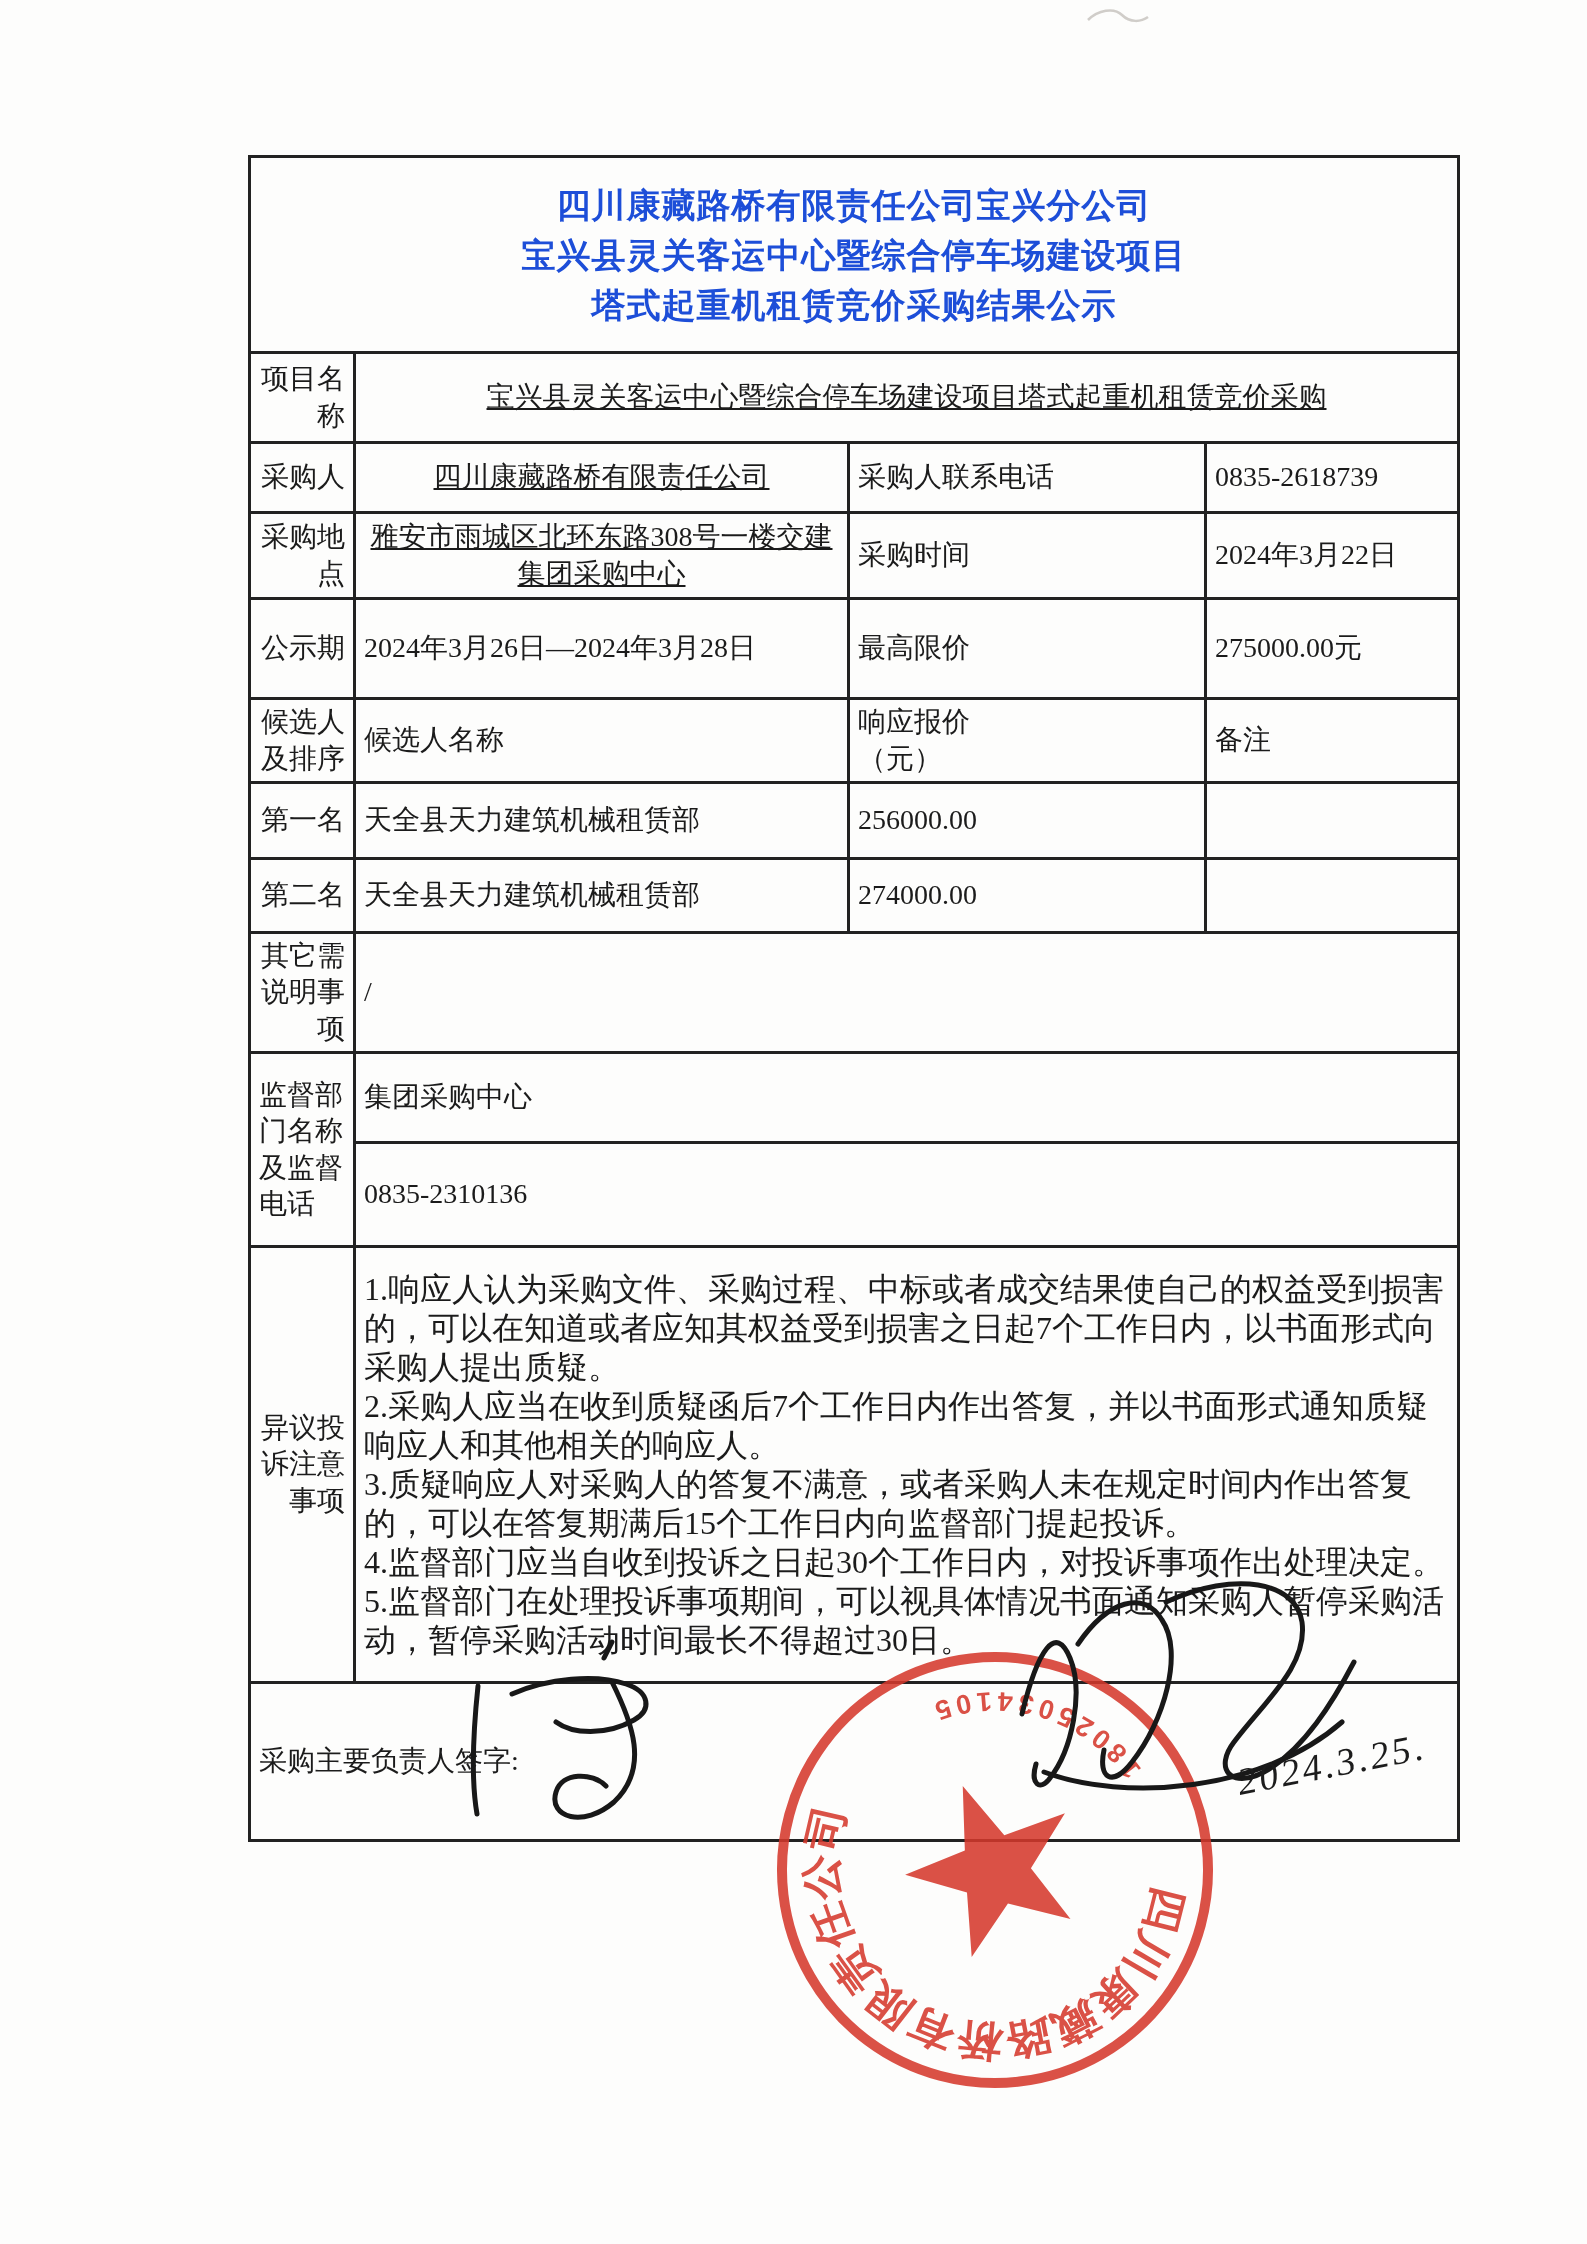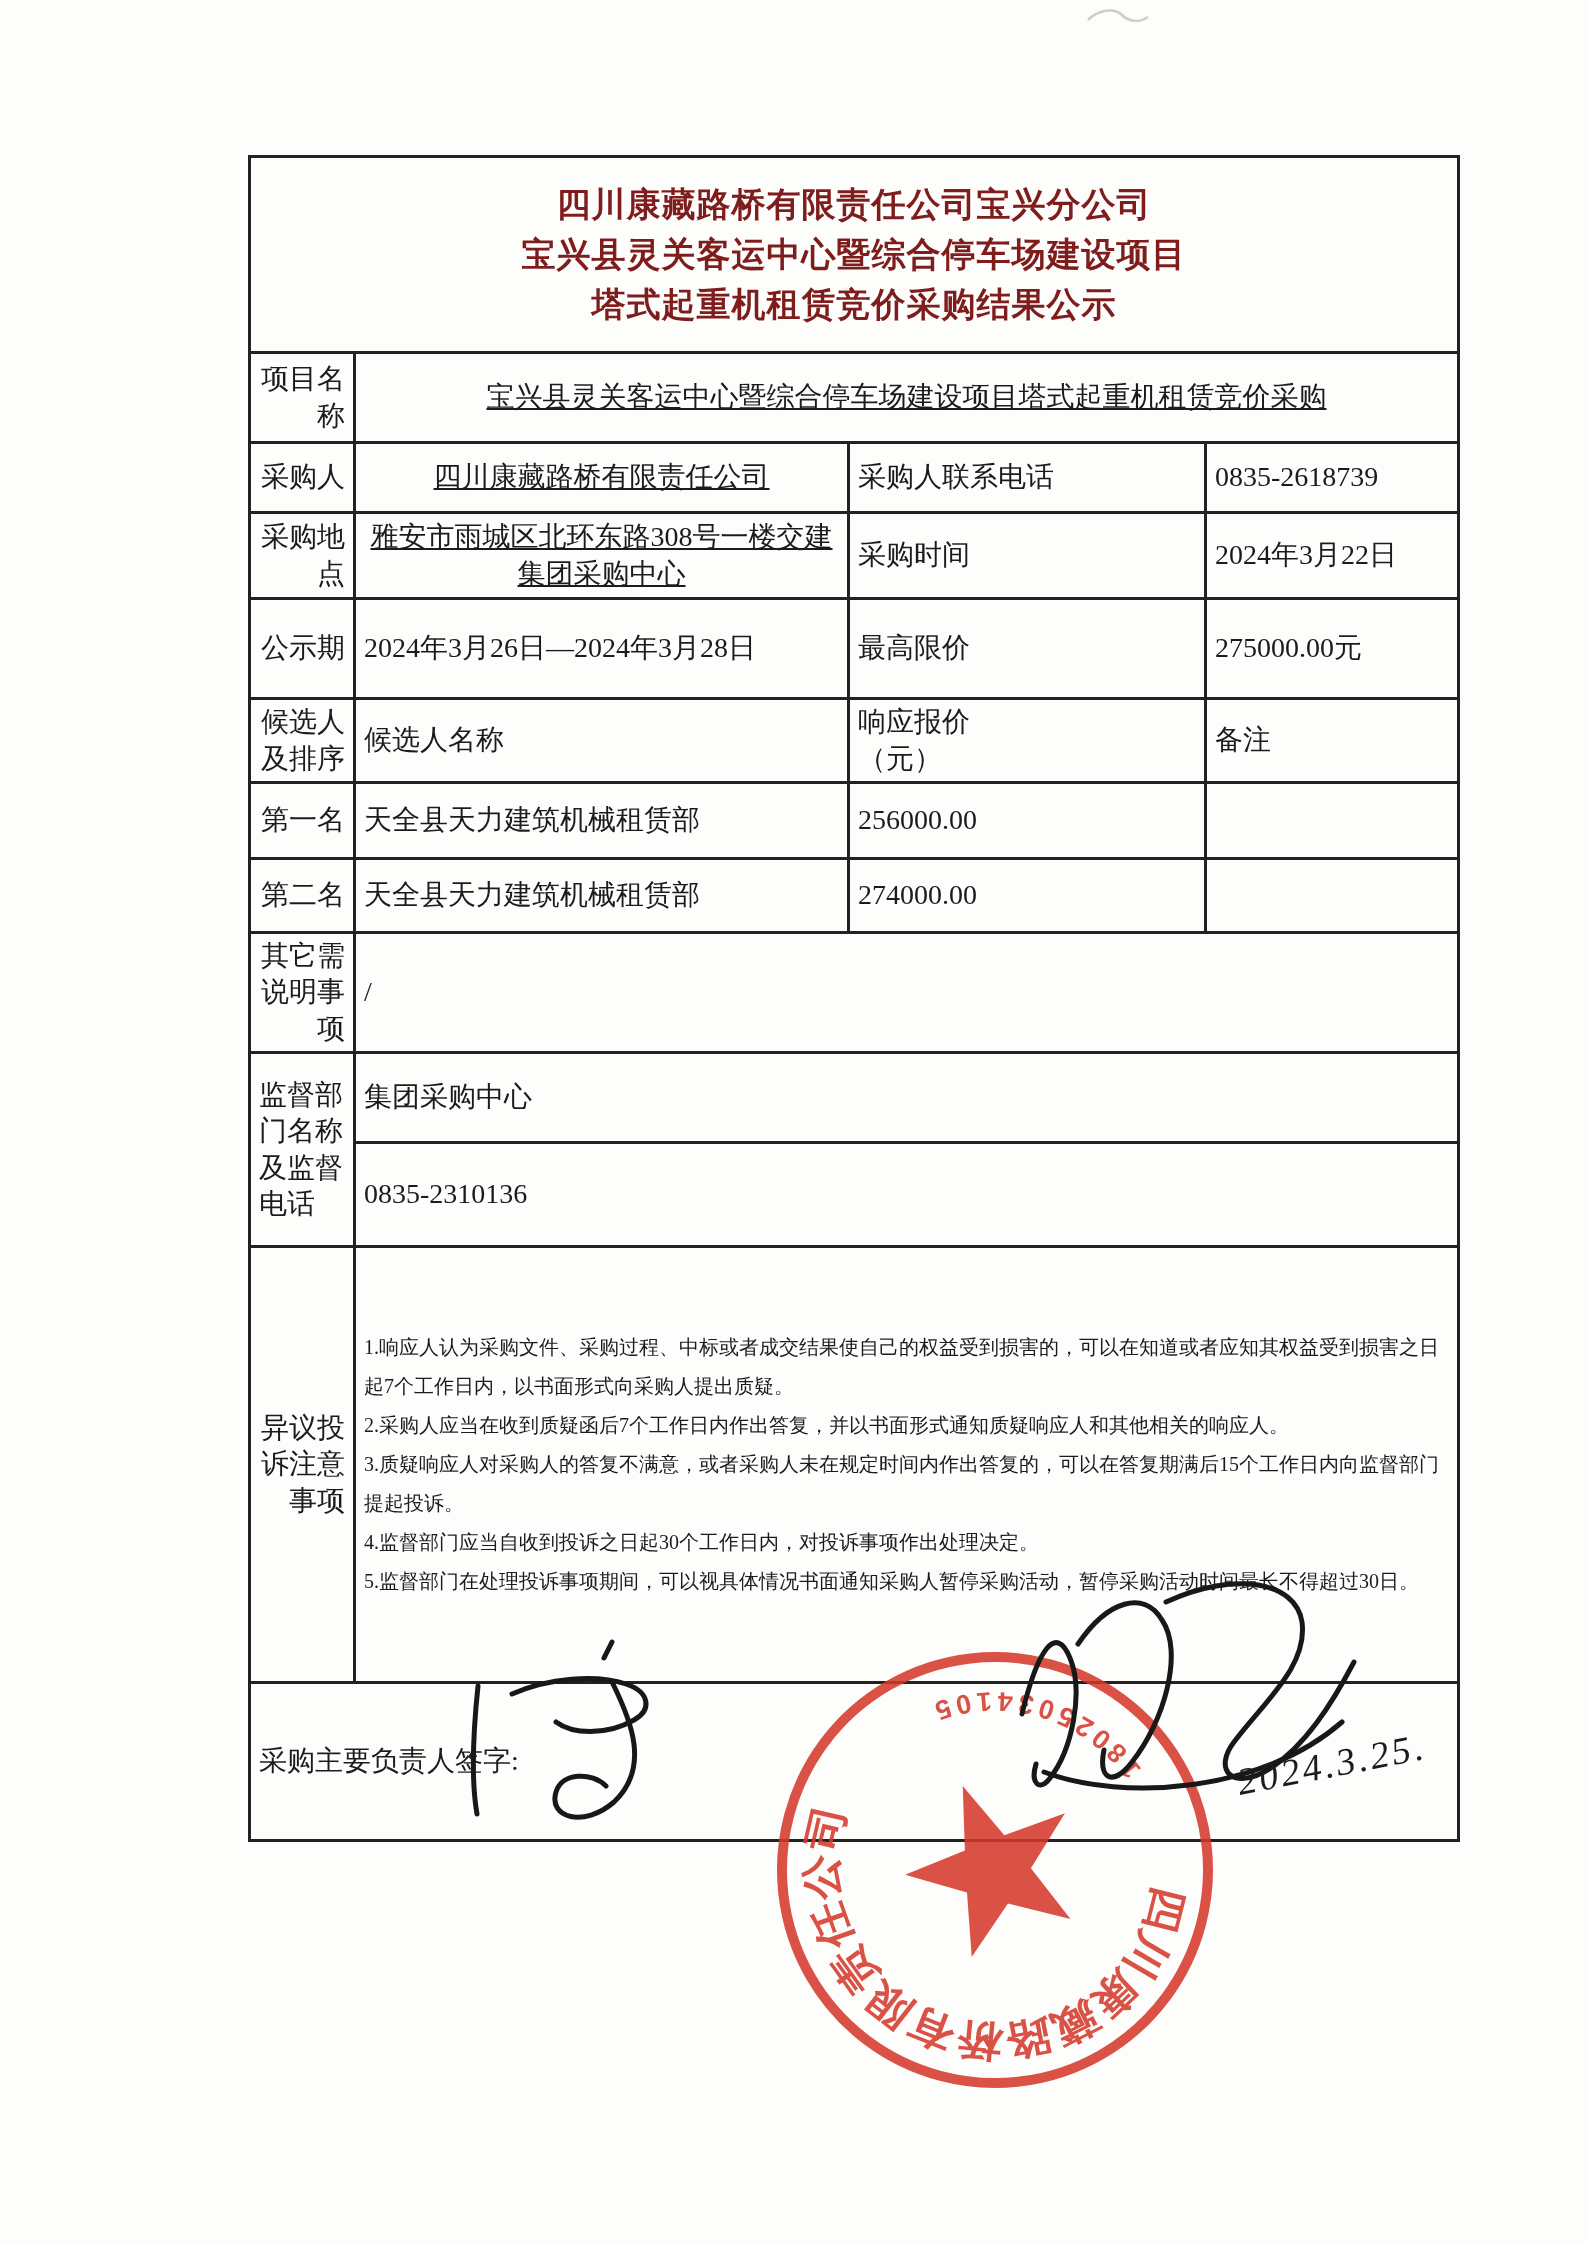--- a/index.html
+++ b/index.html
@@ -26,31 +26,31 @@
     line-height:1.3;
   }
   .preline{white-space:pre-line;}
   .lbl{padding:4px 4px 4px 6px;text-align:right;}
   .lbl-center{text-align:left;padding:4px 2px;}
   .left{text-align:center;text-decoration:underline;}
   .center{text-align:left;}
   .title-cell{padding:10px 20px;}
   .title-line{
     text-align:center;
-    font-family:Liberation Serif, serif;
+    font-family:Liberation Sans, sans-serif;
     font-weight:bold;
     font-size:34px;
     line-height:50px;
     letter-spacing:1px;
-    color:#7f1d1d;
+    color:#1d4ed8;
   }
   .slash-cell{font-size:30px;}
   .objection-cell{padding:10px 12px;}
   .objection-cell .obj-line{
-    font-size:20px;
+    font-size:32px;
     line-height:39px;
     text-align:left;
   }
   .sig-cell{
     font-size:29px;
     padding-left:10px;
   }
   
   svg.overlay{
     position:absolute;left:0;top:0;

